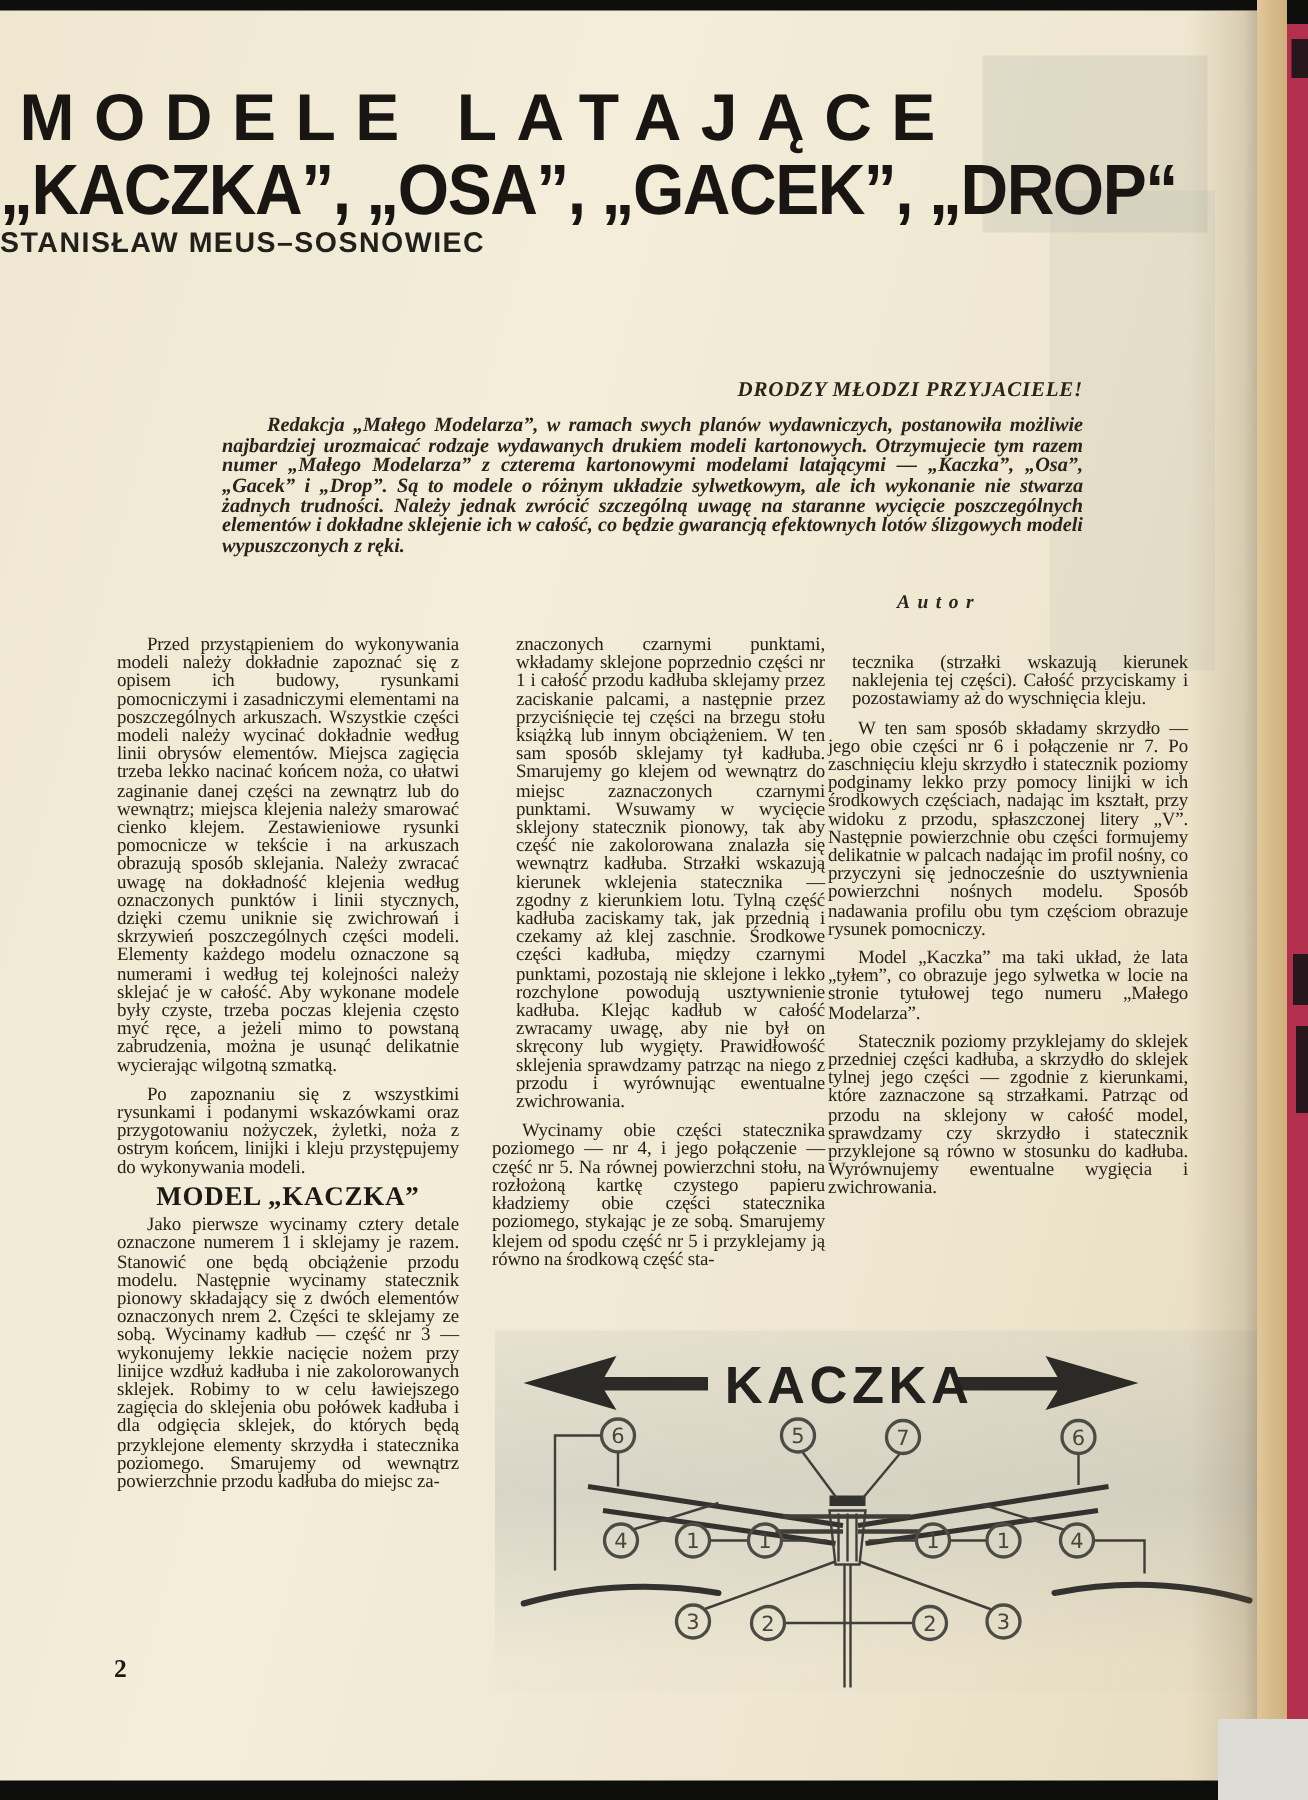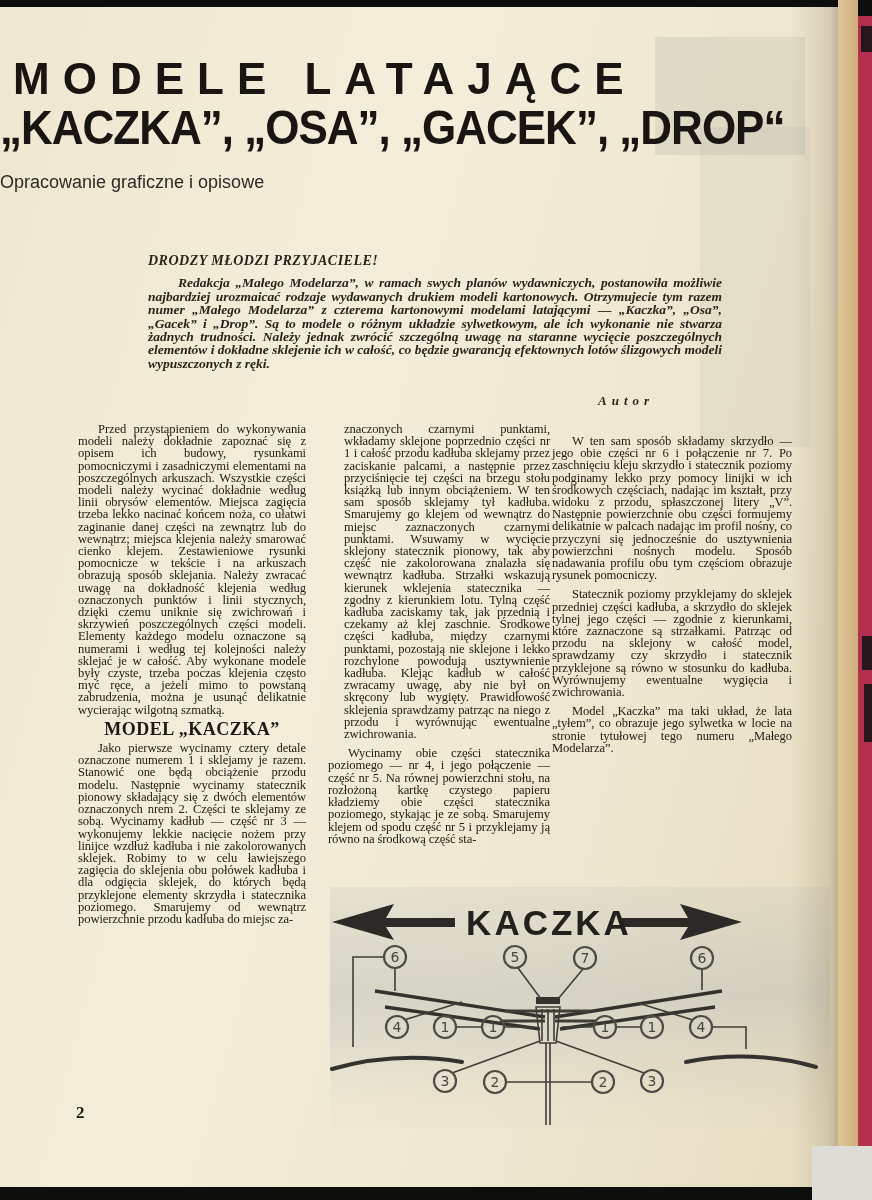--- a/index.html
+++ b/index.html
@@ -37,21 +37,21 @@
   }
   .subtitle1{margin-top:22px;font-family:"Liberation Sans",sans-serif;font-size:18px;color:#2c2a25;}
   .subtitle2{margin-top:2px;font-family:"Liberation Sans",sans-serif;font-size:19px;font-weight:700;color:#22201b;letter-spacing:1px;}
 
   
   .intro{
     position:absolute;left:148px;top:247px;width:574px;
     font-style:italic;font-weight:700;font-size:13.5px;line-height:13.4px;
     color:#2a241c;text-align:justify;
   }
-  .intro-heading{font-size:14px;letter-spacing:0.5px;margin-bottom:9px;text-align:left;}
+  .intro-heading{font-size:14px;letter-spacing:0.5px;margin-bottom:9px;text-align:right;}
   .intro p{margin:0;text-indent:30px;}
   .signature{
     position:absolute;left:598px;top:386px;
     font-style:italic;font-weight:700;font-size:13px;letter-spacing:5px;color:#2a241c;
   }
 
   
   .col{
     position:absolute;top:416px;
     font-size:12.6px;line-height:12.2px;letter-spacing:-0.1px;
@@ -64,20 +64,21 @@
   .col-3{left:552px;width:240px;top:428px;}
   .model-heading{
     text-align:center;font-weight:700;font-size:18px;letter-spacing:0.5px;
     margin:4px 0 7px 0;color:#1d1a15;
   }
 
   
   .diagram{
     position:absolute;left:330px;top:880px;width:500px;height:240px;
     background:linear-gradient(180deg,rgba(185,188,182,0.20) 0%,rgba(185,188,182,0.45) 45%,rgba(185,188,182,0.05) 92%);
+    padding-left:17px;
   }
   .diagram svg{display:block;}
   .d-line{stroke:#3f3e39;stroke-width:1.6;fill:none;}
   .d-thick{stroke:#3f3e39;stroke-width:3;fill:none;}
   .d-wing{stroke:#33322e;stroke-width:3.4;fill:none;}
   .d-arc{stroke:#33322e;stroke-width:4;fill:none;stroke-linecap:round;}
   .d-circle{stroke:#4c4c46;stroke-width:2.2;fill:none;}
   .d-num{font-family:"DejaVu Sans",sans-serif;font-size:14px;fill:#46463f;text-anchor:middle;}
   .d-title{font-family:"Liberation Sans",sans-serif;font-weight:700;font-size:35px;letter-spacing:3px;fill:#22211d;text-anchor:middle;}
   .d-arrow{fill:#2b2a26;}
@@ -91,44 +92,46 @@
 <body>
 
 <div class="page">
 
   <div class="wash" style="left:655px;top:30px;width:150px;height:118px;background:rgba(148,154,146,0.18);"></div>
   <div class="wash" style="left:700px;top:120px;width:110px;height:320px;background:rgba(148,154,146,0.10);"></div>
 
   <div class="masthead">
     <div class="title1">MODELE LATAJĄCE</div>
     <div class="title2">„KACZKA”, „OSA”, „GACEK”, „DROP“</div>
-    <div class="subtitle1">Opracowanie graficzne i opisowe</div>
+    <div class="subtitle2">STANISŁAW MEUS–SOSNOWIEC</div>
   </div>
 
   <div class="intro">
     <div class="intro-heading">DRODZY MŁODZI PRZYJACIELE!</div>
     <p>Redakcja „Małego Modelarza”, w ramach swych planów wydawniczych, postanowiła możliwie najbardziej urozmaicać rodzaje wydawanych drukiem modeli kartonowych. Otrzymujecie tym razem numer „Małego Modelarza” z czterema kartonowymi modelami latającymi — „Kaczka”, „Osa”, „Gacek” i „Drop”. Są to modele o różnym układzie sylwetkowym, ale ich wykonanie nie stwarza żadnych trudności. Należy jednak zwrócić szczególną uwagę na staranne wycięcie poszczególnych elementów i dokładne sklejenie ich w całość, co będzie gwarancją efektownych lotów ślizgowych modeli wypuszczonych z ręki.</p>
   </div>
   <div class="signature">Autor</div>
 
   <div class="col col-1">
     <p>Przed przystąpieniem do wykonywania modeli należy dokładnie zapoznać się z opisem ich budowy, rysunkami pomocniczymi i zasadniczymi elementami na poszczególnych arkuszach. Wszystkie części modeli należy wycinać dokładnie według linii obrysów elementów. Miejsca zagięcia trzeba lekko nacinać końcem noża, co ułatwi zaginanie danej części na zewnątrz lub do wewnątrz; miejsca klejenia należy smarować cienko klejem. Zestawieniowe rysunki pomocnicze w tekście i na arkuszach obrazują sposób sklejania. Należy zwracać uwagę na dokładność klejenia według oznaczonych punktów i linii stycznych, dzięki czemu uniknie się zwichrowań i skrzywień poszczególnych części modeli. Elementy każdego modelu oznaczone są numerami i według tej kolejności należy sklejać je w całość. Aby wykonane modele były czyste, trzeba poczas klejenia często myć ręce, a jeżeli mimo to powstaną zabrudzenia, można je usunąć delikatnie wycierając wilgotną szmatką.</p>
+    <p>Po zapoznaniu się z wszystkimi rysunkami i podanymi wskazówkami oraz przygotowaniu nożyczek, żyletki, noża z ostrym końcem, linijki i kleju przystępujemy do wykonywania modeli.</p>
     <div class="model-heading">MODEL „KACZKA”</div>
     <p>Jako pierwsze wycinamy cztery detale oznaczone numerem 1 i sklejamy je razem. Stanowić one będą obciążenie przodu modelu. Następnie wycinamy statecznik pionowy składający się z dwóch elementów oznaczonych nrem 2. Części te sklejamy ze sobą. Wycinamy kadłub — część nr 3 — wykonujemy lekkie nacięcie nożem przy linijce wzdłuż kadłuba i nie zakolorowanych sklejek. Robimy to w celu ławiejszego zagięcia do sklejenia obu połówek kadłuba i dla odgięcia sklejek, do których będą przyklejone elementy skrzydła i statecznika poziomego. Smarujemy od wewnątrz powierzchnie przodu kadłuba do miejsc za-</p>
   </div>
 
   <div class="col col-2">
     <p class="cont">znaczonych czarnymi punktami, wkładamy sklejone poprzednio części nr 1 i całość przodu kadłuba sklejamy przez zaciskanie palcami, a następnie przez przyciśnięcie tej części na brzegu stołu książką lub innym obciążeniem. W ten sam sposób sklejamy tył kadłuba. Smarujemy go klejem od wewnątrz do miejsc zaznaczonych czarnymi punktami. Wsuwamy w wycięcie sklejony statecznik pionowy, tak aby część nie zakolorowana znalazła się wewnątrz kadłuba. Strzałki wskazują kierunek wklejenia statecznika — zgodny z kierunkiem lotu. Tylną część kadłuba zaciskamy tak, jak przednią i czekamy aż klej zaschnie. Środkowe części kadłuba, między czarnymi punktami, pozostają nie sklejone i lekko rozchylone powodują usztywnienie kadłuba. Klejąc kadłub w całość zwracamy uwagę, aby nie był on skręcony lub wygięty. Prawidłowość sklejenia sprawdzamy patrząc na niego z przodu i wyrównując ewentualne zwichrowania.</p>
     <p>Wycinamy obie części statecznika poziomego — nr 4, i jego połączenie — część nr 5. Na równej powierzchni stołu, na rozłożoną kartkę czystego papieru kładziemy obie części statecznika poziomego, stykając je ze sobą. Smarujemy klejem od spodu część nr 5 i przyklejamy ją równo na środkową część sta-</p>
   </div>
 
   <div class="col col-3">
+    <p class="cont">tecznika (strzałki wskazują kierunek naklejenia tej części). Całość przyciskamy i pozostawiamy aż do wyschnięcia kleju.</p>
     <p>W ten sam sposób składamy skrzydło — jego obie części nr 6 i połączenie nr 7. Po zaschnięciu kleju skrzydło i statecznik poziomy podginamy lekko przy pomocy linijki w ich środkowych częściach, nadając im kształt, przy widoku z przodu, spłaszczonej litery „V”. Następnie powierzchnie obu części formujemy delikatnie w palcach nadając im profil nośny, co przyczyni się jednocześnie do usztywnienia powierzchni nośnych modelu. Sposób nadawania profilu obu tym częściom obrazuje rysunek pomocniczy.</p>
+    <p>Model „Kaczka” ma taki układ, że lata „tyłem”, co obrazuje jego sylwetka w locie na stronie tytułowej tego numeru „Małego Modelarza”.</p>
     <p>Statecznik poziomy przyklejamy do sklejek przedniej części kadłuba, a skrzydło do sklejek tylnej jego części — zgodnie z kierunkami, które zaznaczone są strzałkami. Patrząc od przodu na sklejony w całość model, sprawdzamy czy skrzydło i statecznik przyklejone są równo w stosunku do kadłuba. Wyrównujemy ewentualne wygięcia i zwichrowania.</p>
-    <p>Model „Kaczka” ma taki układ, że lata „tyłem”, co obrazuje jego sylwetka w locie na stronie tytułowej tego numeru „Małego Modelarza”.</p>
   </div>
 
   <div class="diagram">
     <svg width="500" height="240" viewBox="0 0 500 240">
 
       <polygon class="d-arrow" points="2,35 64,17 56,31 125,31 125,40 56,40 64,53"></polygon>
       <polygon class="d-arrow" points="412,35 350,17 358,31 290,31 290,40 358,40 350,53"></polygon>
       <text class="d-title" x="219" y="48">KACZKA</text>
 
       <path class="d-wing" d="M45,104 L215,130 M225,130 L392,104"></path>

